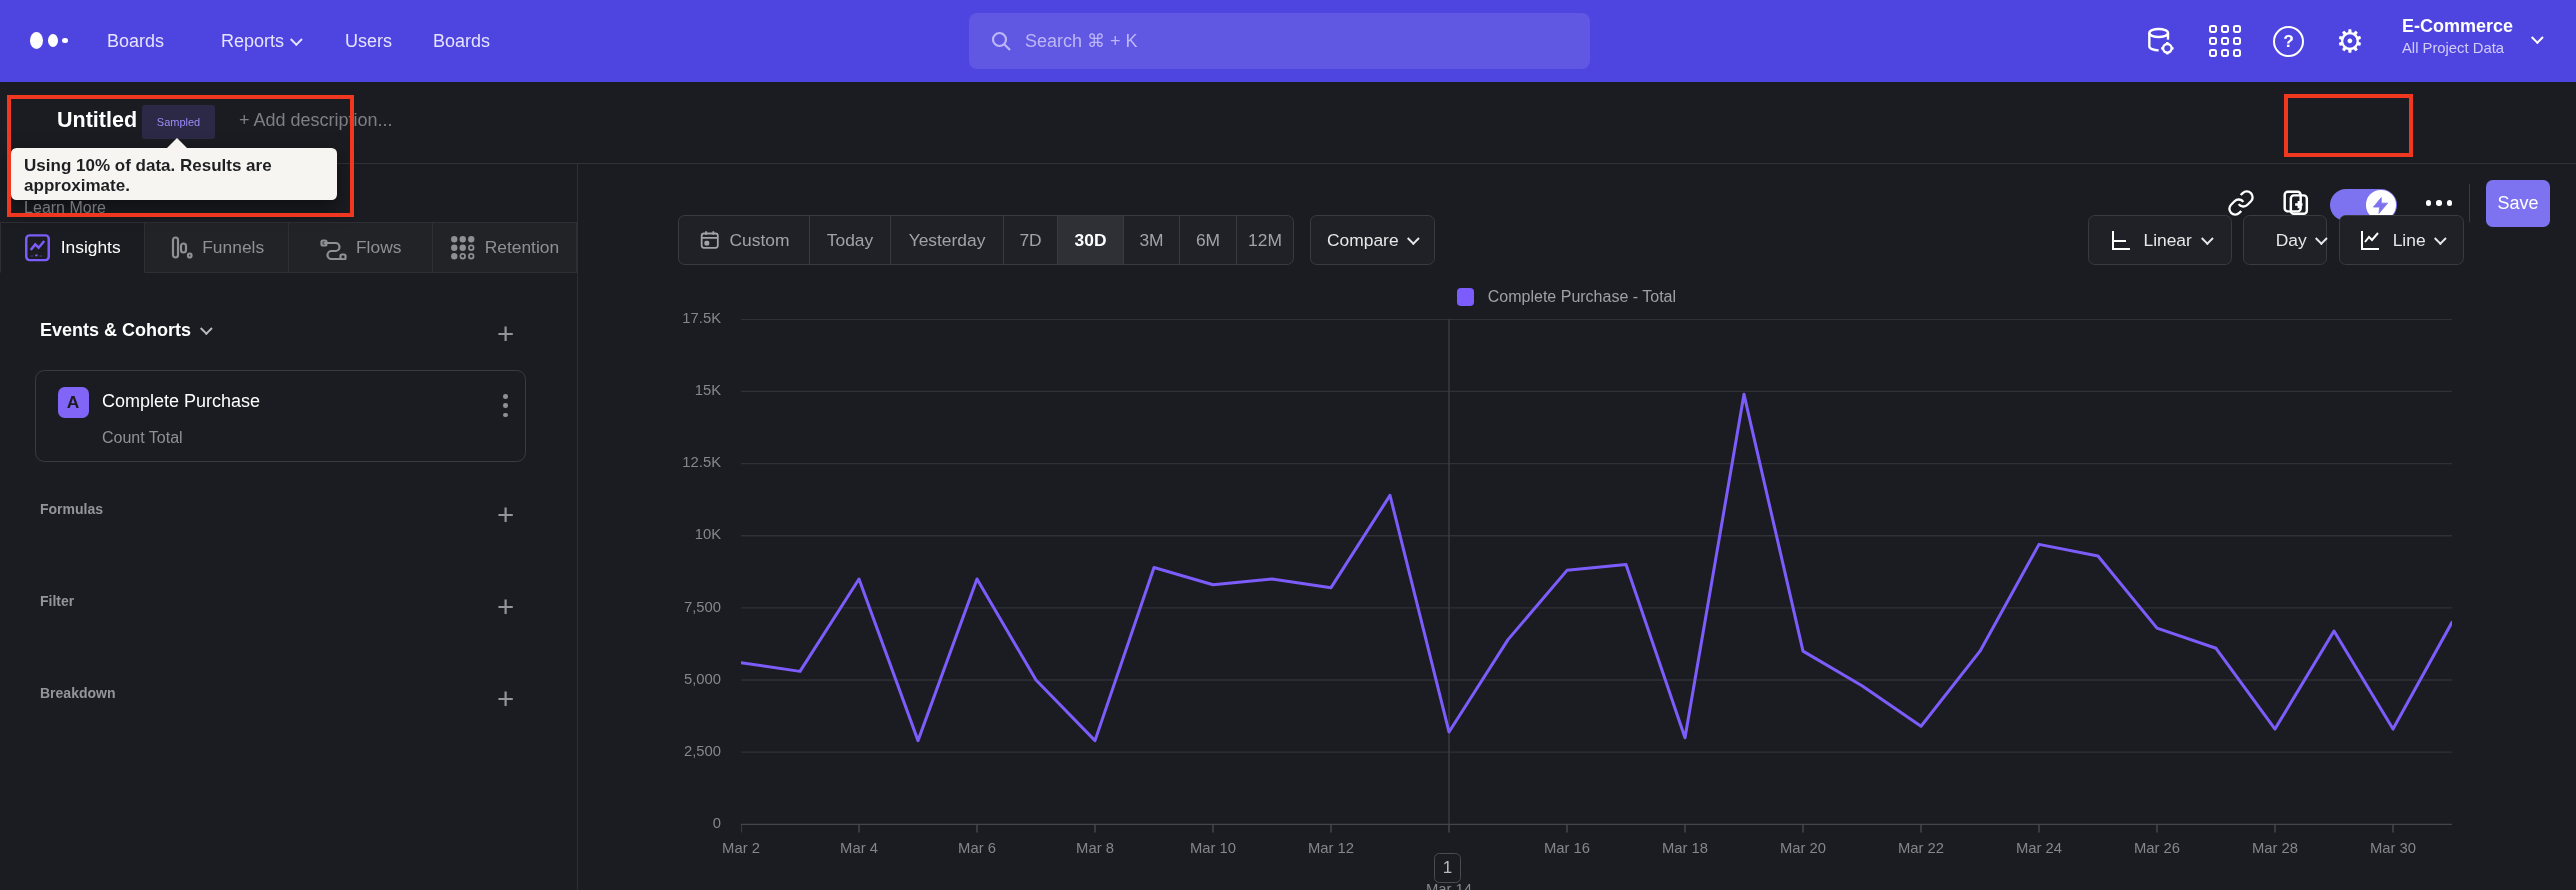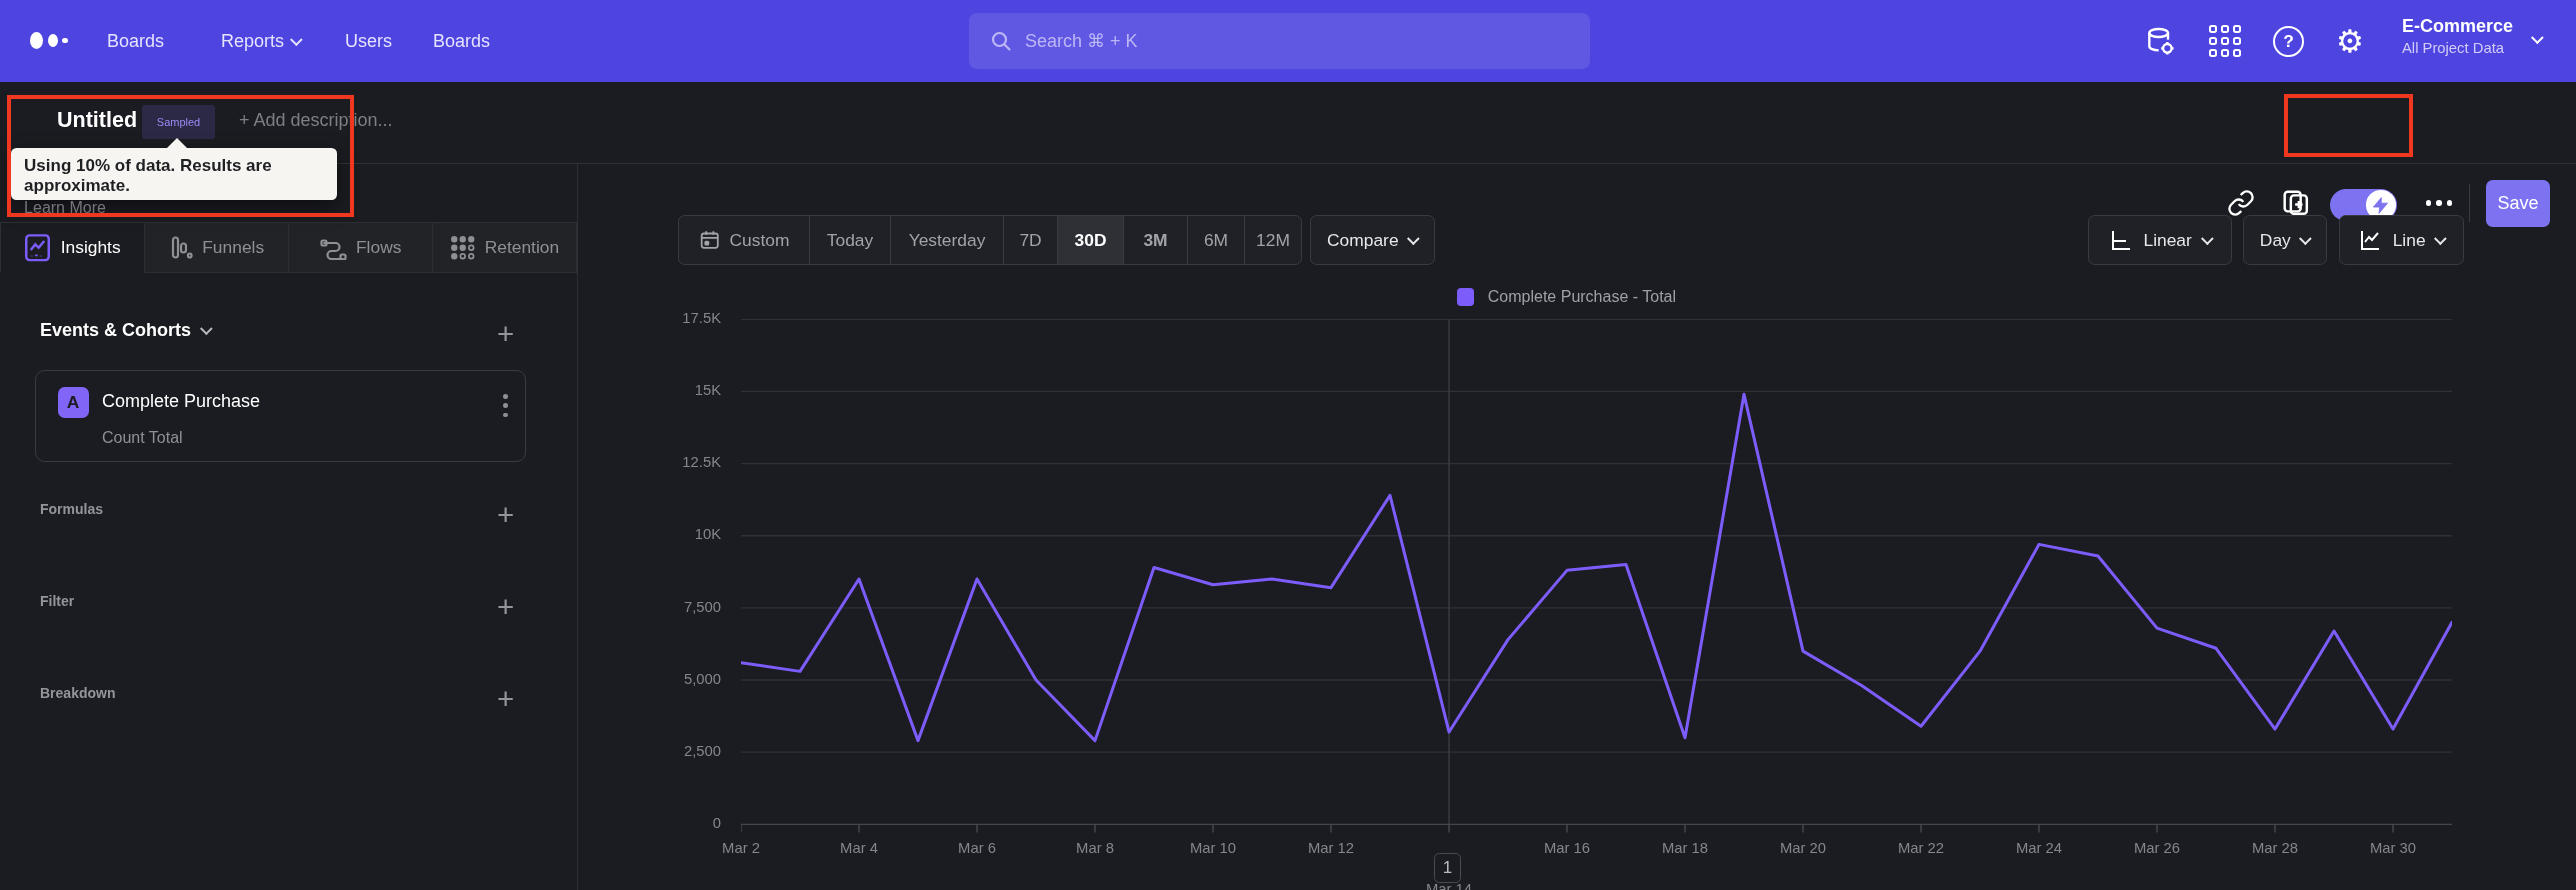--- a/index.html
+++ b/index.html
@@ -290,21 +290,21 @@
     </div>
   <div class="seg" style="width:113px;">
       <span>Yesterday</span>
     </div>
   <div class="seg" style="width:54px;">
       <span>7D</span>
     </div>
   <div class="seg active" style="width:66px;">
       <span>30D</span>
     </div>
-  <div class="seg" style="width:64px;font-weight:bold;">
+  <div class="seg" style="width:56px;">
       <span>3M</span>
     </div>
   <div class="seg" style="width:57px;">
       <span>6M</span>
     </div>
   <div class="seg" style="width:56px;">
       <span>12M</span>
     </div>
 </div>
 
@@ -314,21 +314,21 @@
 </div>
 
 <div class="pillbtn" style="left:2088px; width:144px;">
   <svg width="24" height="24" viewBox="0 0 24 24" fill="none" stroke="#fff" stroke-width="2">
       <path d="M4 3v18h17"></path>
       <path d="M4 13h13"></path>
     </svg>
   <span>Linear</span>
   <span class="chev"></span>
 </div>
-<div class="pillbtn" style="left:2243px; width:84px;">
+<div class="pillbtn" style="left:2243px; width:84px;justify-content:flex-end;">
   <span>Day</span>
   <span class="chev"></span>
 </div>
 <div class="pillbtn" style="left:2339px; width:125px;">
   <svg width="24" height="24" viewBox="0 0 24 24" fill="none" stroke="#fff" stroke-width="2">
       <path d="M4 3v18h17"></path>
       <polyline points="7,14 11,9 14,12 20,5"></polyline>
     </svg>
   <span>Line</span>
   <span class="chev"></span>

